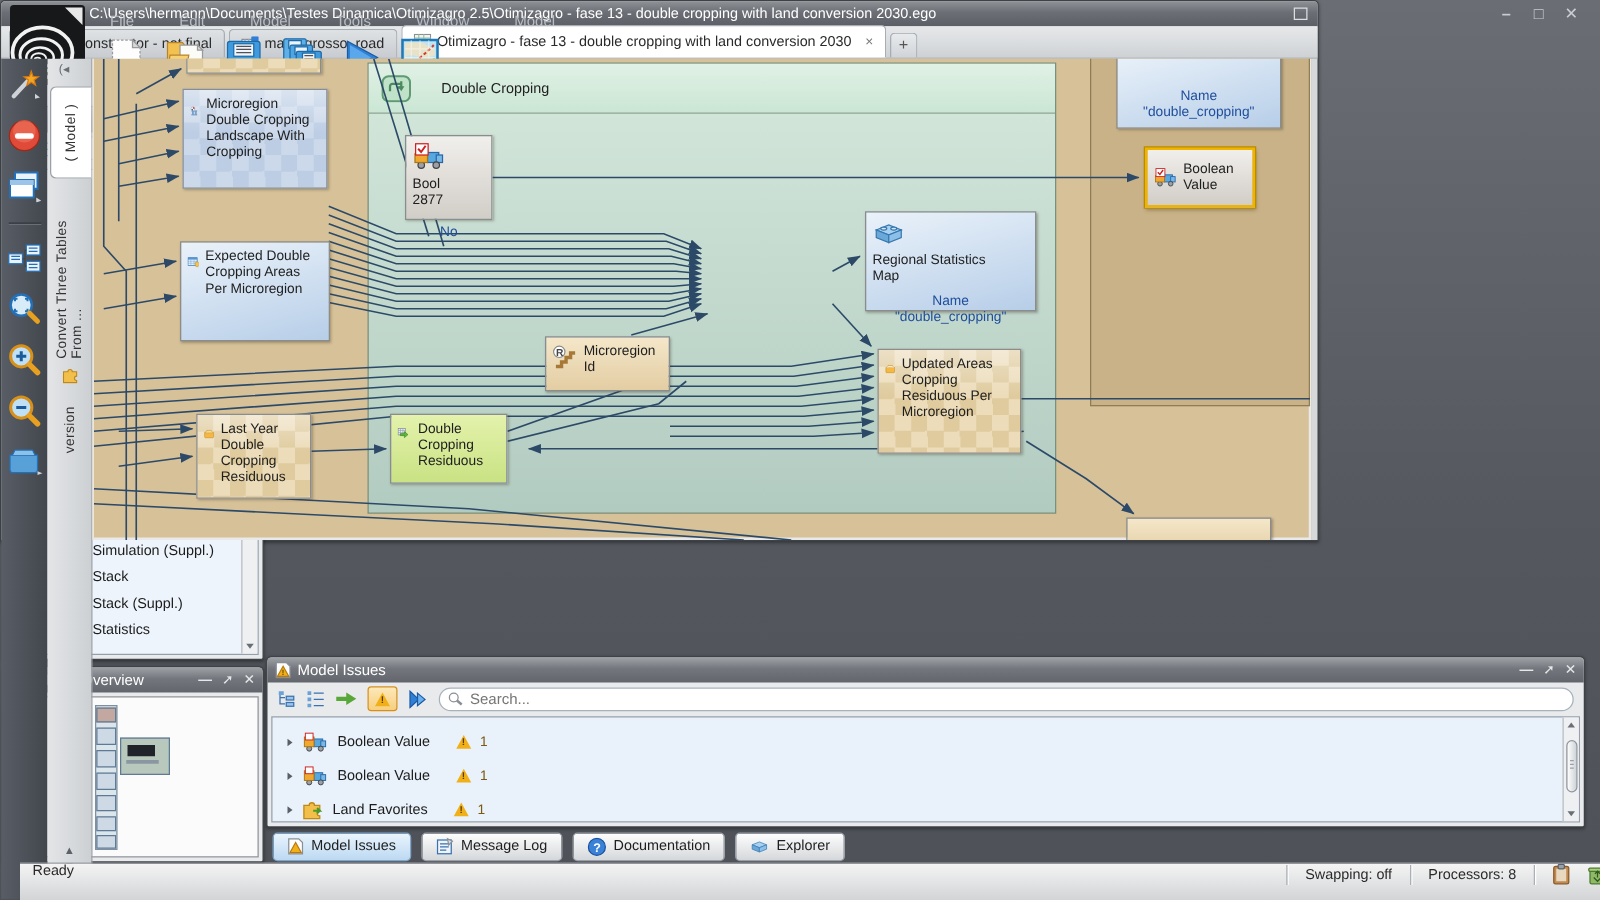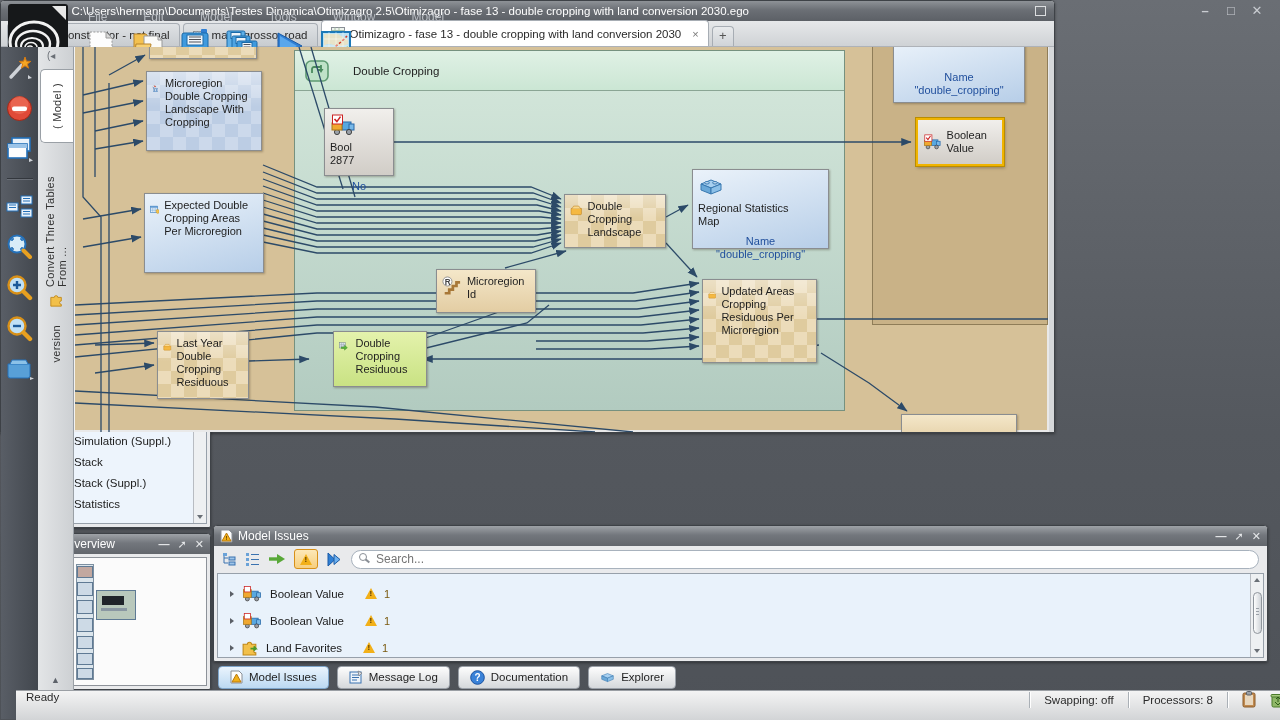--- a/index.html
+++ b/index.html
@@ -713,36 +713,29 @@
             <circle cx="7" cy="18" r="2.6" fill="#9aa0a8" stroke="#444"></circle>
             <circle cx="19" cy="18" r="2.6" fill="#9aa0a8" stroke="#444"></circle>
             <rect x="2" y="9" width="10" height="7" fill="#f0a830" stroke="#a87818"></rect>
             <rect x="2.5" y="1" width="10" height="9" fill="#fff" stroke="#c22"></rect>
             <path d="M4.5 5 l2.4 2.6 3.6-5" stroke="#c22" stroke-width="1.6" fill="none"></path>
           </svg>
         <span style="width:32px;">Bool 2877</span>
         <span class="bluetext" style="width:100%; margin-top:8px;">No</span>
       </div>
 
-      <div class="node grad-green" style="left:237px; top:284px; width:94px; height:56px;margin-left:21px;">
+      <div class="node grad-green" style="left:237px; top:284px; width:94px; height:56px;">
         <svg width="24" height="20" viewBox="0 0 24 20">
             <rect x="1" y="1" width="12" height="11" fill="#e8eef4" stroke="#6a7a88"></rect>
             <path d="M1 4.5 h12 M1 8 h12 M5 1 v11 M9 1 v11" stroke="#8a98a6"></path>
             <path d="M8 15 h8 v-4 l7 6 -7 6 v-4 h-8 z" fill="#58b838" stroke="#2f7a18" transform="translate(-2,-3) scale(0.85)"></path>
           </svg>
         <span>Double Cropping Residuous</span>
       </div>
 
-      <div class="node checker-orange" style="left:489px; top:147px; width:102px; height:54px;">
-        <svg width="24" height="20" viewBox="0 0 24 20">
-            <path d="M2 7 h20 v10 a2 2 0 0 1 -2 2 h-16 a2 2 0 0 1 -2 -2 z" fill="#f5b942" stroke="#b87a18"></path>
-            <path d="M4 7 l3 -4.5 h10 l3 4.5" fill="#fad98e" stroke="#b87a18"></path>
-          </svg>
-        <span>Double Cropping Landscape</span>
-      </div>
 
       <div class="node grad-blue" style="left:617px; top:122px; width:137px; height:80px; flex-wrap:wrap;">
         <svg width="26" height="22" viewBox="0 0 26 22">
             <path d="M3 9 L13 5 L23 9 L13 13 Z" fill="#a8d0f0" stroke="#3878b0"></path>
             <path d="M3 9 V15 L13 19 V13 Z" fill="#6aa8d8" stroke="#3878b0"></path>
             <path d="M23 9 V15 L13 19 V13 Z" fill="#8cc0e8" stroke="#3878b0"></path>
             <ellipse cx="9" cy="7.8" rx="2.4" ry="1.2" fill="#cfe6f8" stroke="#3878b0"></ellipse>
             <ellipse cx="17" cy="7.8" rx="2.4" ry="1.2" fill="#cfe6f8" stroke="#3878b0"></ellipse>
           </svg>
         <span style="width:96px;">Regional Statistics Map</span>

